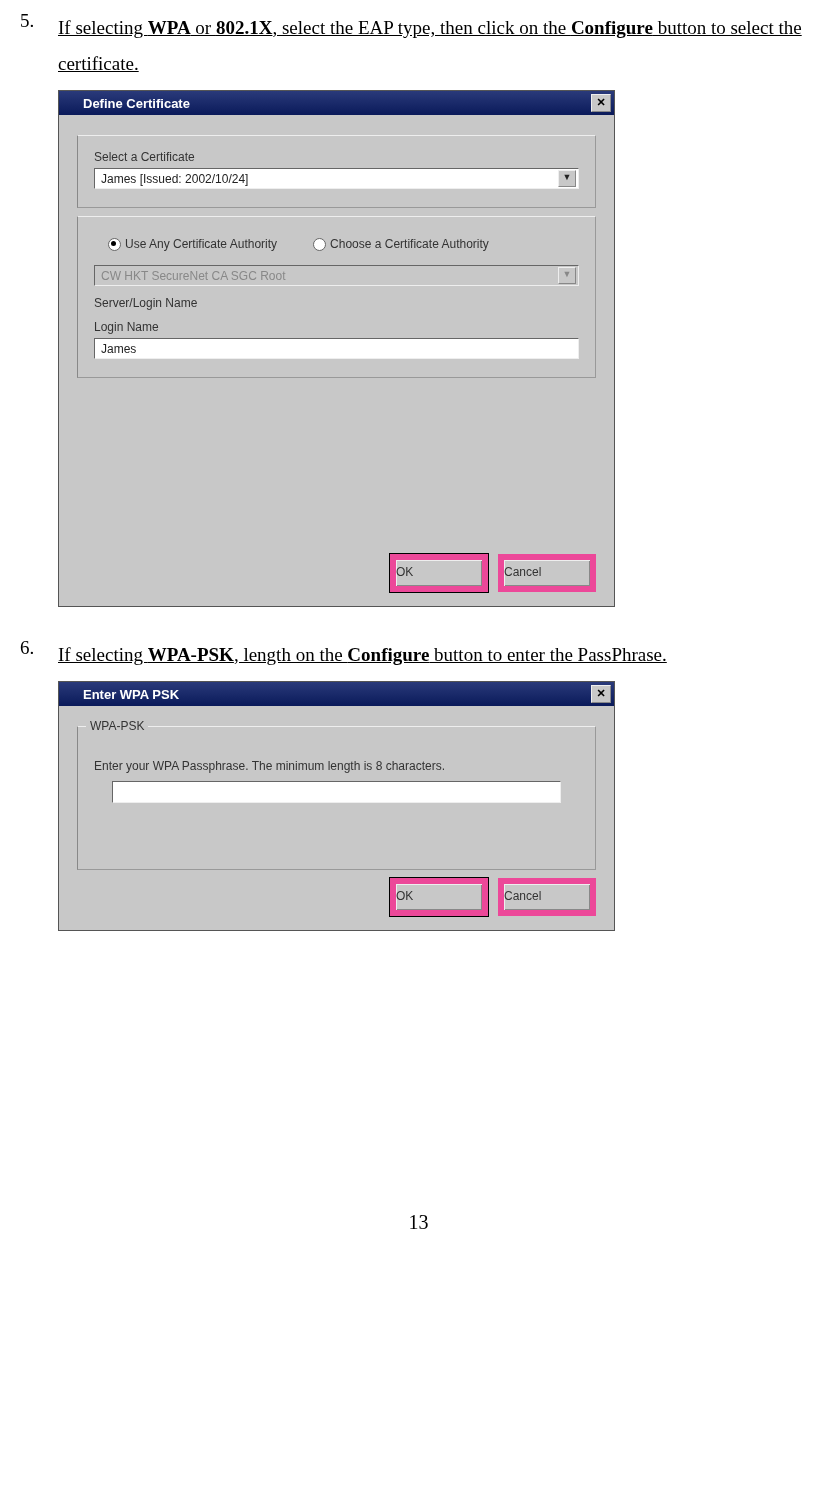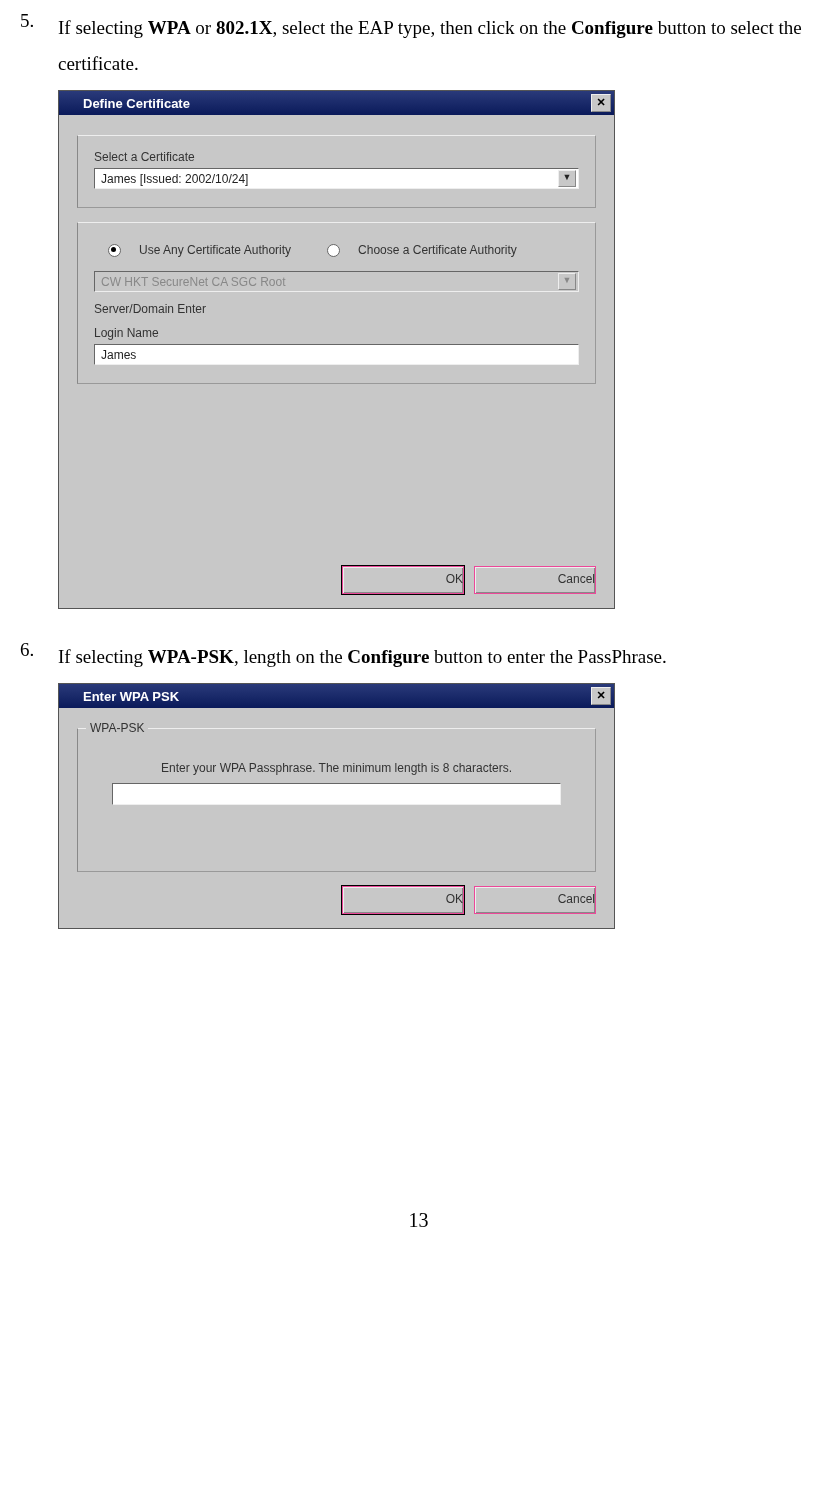--- a/index.html
+++ b/index.html
@@ -16,20 +16,21 @@
   .step {
     display: flex;
     margin-bottom: 8px;
   }
   .step-num {
     width: 38px;
     flex-shrink: 0;
   }
   .step-text {
     line-height: 1.9;
+    text-decoration: underline;
   }
   .bold { font-weight: bold; }
   .dialog-wrap {
     margin-left: 38px;
     margin-bottom: 30px;
   }
   .dialog {
     border: 1px solid #555;
     background: #c8c8c8;
     filter: blur(0.3px);
@@ -60,21 +61,21 @@
     padding: 20px 18px 14px 18px;
     font-family: Arial, sans-serif;
     font-size: 12px;
     color:#333;
   }
   .groupbox {
     border:1px solid #999;
     border-top-color:#eee; border-left-color:#888;
     background:#c8c8c8;
     padding: 14px 16px 18px 16px;
-    margin-bottom: 14px;
+    margin-bottom: 8px;
     position:relative;
   }
   .group-title {
     position:absolute; top:-8px; left:8px;
     background:#c8c8c8; padding:0 4px;
     font-size:12px; color:#333;
   }
   .lbl { font-size:12px; color:#333; display:block; margin: 10px 0 4px 0;}
   .field, .dropdown {
     width: 100%;
@@ -95,40 +96,40 @@
     background:#c8c8c8;
     border:1px solid #888;
     border-top-color:#eee; border-left-color:#eee;
     text-align:center; line-height:12px; font-size:9px;
     margin-right:-4px;
   }
   .radio-row {
     display:flex; gap:36px; margin:6px 0 14px 14px;
     font-size:12px;
   }
-  .radio-item { display:flex; align-items:center; gap:18px;}
+  .radio-item { display:flex; align-items:center; gap:4px;}
   .radio {
     width:11px; height:11px; border:1px solid #666; border-radius:50%;
     background:#fff; position:relative;
   }
   .radio.sel::after{
     content:""; position:absolute; width:5px; height:5px; background:#000;
     border-radius:50%; top:2px; left:2px;
   }
   .btn-row { display:flex; justify-content:flex-end; gap:10px; margin-top:8px;}
   .btn {
     width:86px; height:26px;
     background:#c8c8c8;
-    border:1px solid #ec4899;
+    border:6px solid #ec4899;
     box-shadow: inset 1px 1px 0 #eee, inset -1px -1px 0 #888;
-    font-size:12px; text-align:right; line-height:24px;padding-left:34px;
+    font-size:12px; text-align:left; line-height:24px;
   }
   .btn-default { box-shadow: inset 1px 1px 0 #eee, inset -1px -1px 0 #888, 0 0 0 1px #000;}
   .spacer-lg { height: 160px; }
-  .psk-text { text-align:center; font-size:12px; color:#333; margin:18px 0 8px 0;}
+  .psk-text { text-align:left; font-size:12px; color:#333; margin:18px 0 8px 0;}
   .psk-input {
     width:92%; margin:0 auto 18px auto;
     background:#fff;
     border:1px solid #888;
     border-top-color:#666; border-left-color:#666;
     border-right-color:#eee; border-bottom-color:#eee;
     height:20px;
   }
   .page-num { text-align:center; font-size:20px; margin-top:280px;}
 </style>
@@ -168,21 +169,21 @@
             <div class="radio-item">
               <div class="radio"></div>
               <span>Choose a Certificate Authority</span>
             </div>
           </div>
           <div class="dropdown dropdown-disabled">
             <span>CW HKT SecureNet CA SGC Root</span>
             <div class="dd-arrow">▼</div>
           </div>
 
-          <span class="lbl">Server/Domain Enter</span>
+          <span class="lbl">Server/Login Name</span>
 
           <span class="lbl">Login Name</span>
           <div class="field">
             <span>James</span>
           </div>
         </div>
 
         <div class="spacer-lg"></div>
 
         <div class="btn-row">

